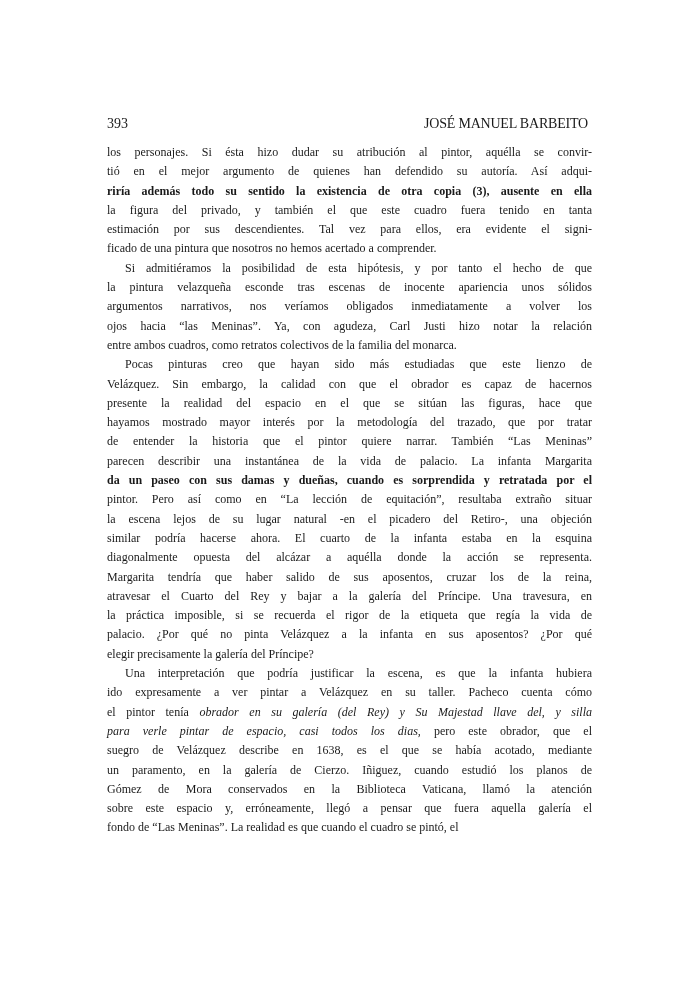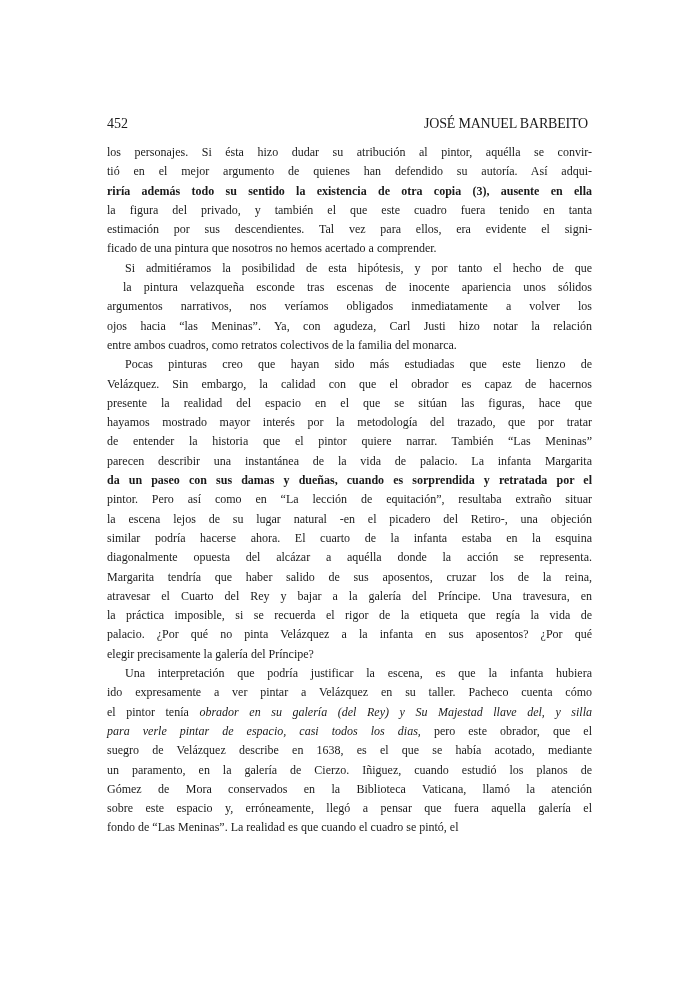--- a/index.html
+++ b/index.html
@@ -58,36 +58,36 @@
       padding-left: 18px;
     }
     .line span.it {
       font-style: italic;
     }
   </style>
 </head>
 <body>
 
 <div class="page-header">
-  <span class="page-number">452</span>
+  <span class="page-number">393</span>
   <span class="running-head">JOSÉ MANUEL BARBEITO</span>
 </div>
 
 <div class="body-text" id="body-text">
     <div>
       <div class="line" style="white-space: normal; text-align-last: justify;">los personajes. Si ésta hizo dudar su atribución al pintor, aquélla se convir-</div>
       <div class="line" style="white-space: normal; text-align-last: justify;">tió en el mejor argumento de quienes han defendido su autoría. Así adqui-</div>
       <div class="line" style="white-space: normal; text-align-last: justify; font-weight: bold;">riría además todo su sentido la existencia de otra copia (3), ausente en ella</div>
       <div class="line" style="white-space: normal; text-align-last: justify;">la figura del privado, y también el que este cuadro fuera tenido en tanta</div>
       <div class="line" style="white-space: normal; text-align-last: justify;">estimación por sus descendientes. Tal vez para ellos, era evidente el signi-</div>
       <div class="line last">ficado de una pintura que nosotros no hemos acertado a comprender.</div>
     </div>
     <div>
       <div class="line indent" style="white-space: normal; text-align-last: justify;">Si admitiéramos la posibilidad de esta hipótesis, y por tanto el hecho de que</div>
-      <div class="line" style="white-space: normal; text-align-last: justify; margin-left: 16px;">la pintura velazqueña esconde tras escenas de inocente apariencia unos sólidos</div>
+      <div class="line" style="white-space: normal; text-align-last: justify;">la pintura velazqueña esconde tras escenas de inocente apariencia unos sólidos</div>
       <div class="line" style="white-space: normal; text-align-last: justify;">argumentos narrativos, nos veríamos obligados inmediatamente a volver los</div>
       <div class="line" style="white-space: normal; text-align-last: justify;">ojos hacia “las Meninas”. Ya, con agudeza, Carl Justi hizo notar la relación</div>
       <div class="line last">entre ambos cuadros, como retratos colectivos de la familia del monarca.</div>
     </div>
     <div>
       <div class="line indent" style="white-space: normal; text-align-last: justify;">Pocas pinturas creo que hayan sido más estudiadas que este lienzo de</div>
       <div class="line" style="white-space: normal; text-align-last: justify;">Velázquez. Sin embargo, la calidad con que el obrador es capaz de hacernos</div>
       <div class="line" style="white-space: normal; text-align-last: justify;">presente la realidad del espacio en el que se sitúan las figuras, hace que</div>
       <div class="line" style="white-space: normal; text-align-last: justify;">hayamos mostrado mayor interés por la metodología del trazado, que por tratar</div>
       <div class="line" style="white-space: normal; text-align-last: justify;">de entender la historia que el pintor quiere narrar. También “Las Meninas”</div>

